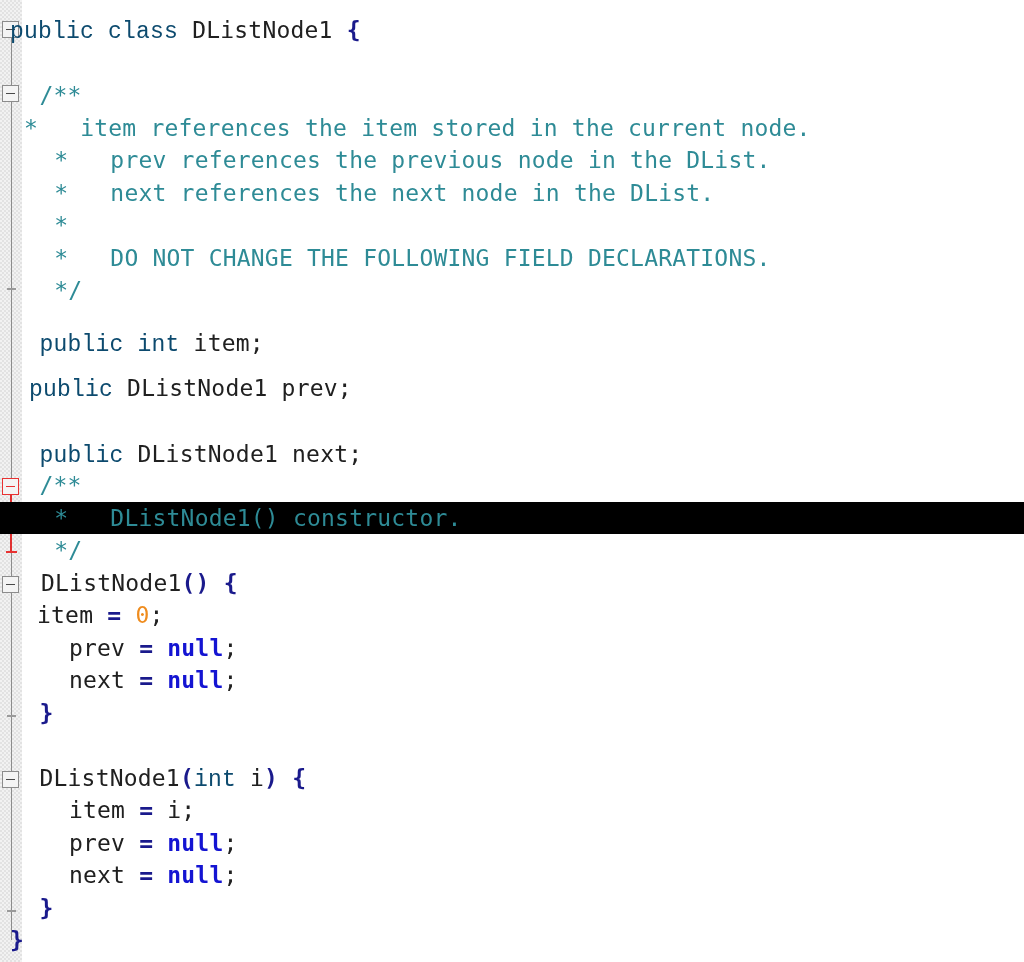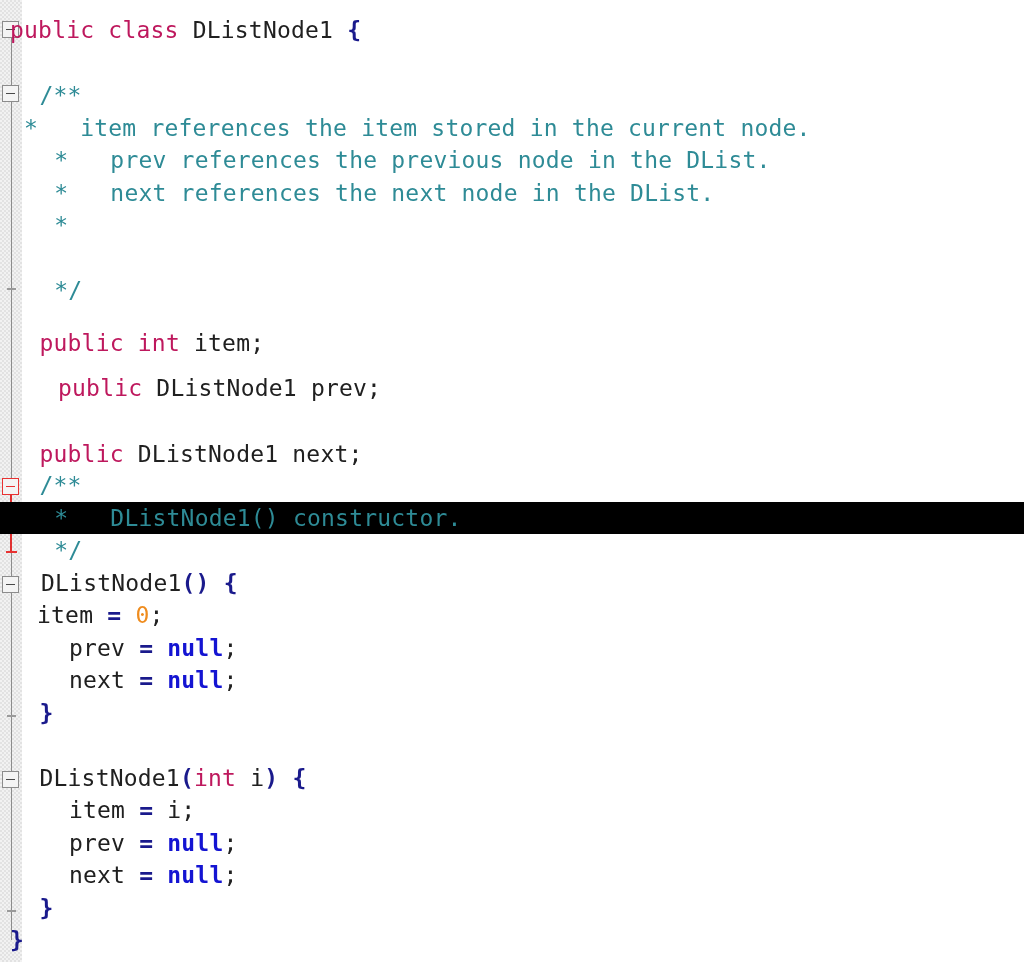--- a/index.html
+++ b/index.html
@@ -110,21 +110,21 @@
   }
   .line .txt {
     display: inline-block;
     padding-left: 10px;
   }
   .line.highlight {
     background: #000000;
   }
 
   
-  .kw   { color: #be185d; }
+  .kw   { color: #0c4a6e; font-family: Liberation Mono, monospace; }
   .cmt  { color: #2e8b96; }
   .plain{ color: #202020; }
   .op   { color: #1a1a8c; font-weight: bold; }
   .lit  { color: #1414d2; font-weight: bold; }
   .num  { color: #ef8c1e; }
 </style>
 </head>
 <body>
 
 <div id="editor">
@@ -153,24 +153,25 @@
   <div class="fold-tick" style="top:910px;"></div>
 
   <div id="code">
       <div class="line" style="top: 14px;"><span class="txt" style="padding-left: 10px;"><span class="kw">public</span><span class="plain"> </span><span class="kw">class</span><span class="plain"> </span><span class="plain">DListNode1</span><span class="plain"> </span><span class="op">{</span></span></div>
       <div class="line" style="top: 46.5px;"><span class="txt" style="padding-left: 10px;"></span></div>
       <div class="line" style="top: 79px;"><span class="txt" style="padding-left: 39.44px;"><span class="cmt">/**</span></span></div>
       <div class="line" style="top: 111.5px;"><span class="txt" style="padding-left: 24px;"><span class="cmt">*   item references the item stored in the current node.</span></span></div>
       <div class="line" style="top: 176.5px;"><span class="txt" style="padding-left: 54.16px;"><span class="cmt">*   next references the next node in the DList.</span></span></div>
       <div class="line" style="top: 144px;"><span class="txt" style="padding-left: 54.16px;"><span class="cmt">*   prev references the previous node in the DList.</span></span></div>
       <div class="line" style="top: 209px;"><span class="txt" style="padding-left: 54.16px;"><span class="cmt">*</span></span></div>
+      <div class="line" style="top: 241.5px;"><span class="txt" style="padding-left: 54.16px;"><span class="cmt">*   DO NOT CHANGE THE FOLLOWING FIELD DECLARATIONS.</span></span></div>
       <div class="line" style="top: 274px;"><span class="txt" style="padding-left: 54.16px;"><span class="cmt">*/</span></span></div>
       <div class="line" style="top: 306.5px;"><span class="txt" style="padding-left: 10px;"></span></div>
       <div class="line" style="top: 327px;"><span class="txt" style="padding-left: 39.44px;"><span class="kw">public</span><span class="plain"> </span><span class="kw">int</span><span class="plain"> </span><span class="plain">item;</span></span></div>
-      <div class="line" style="top: 371.5px;"><span class="txt" style="padding-left: 58px;"><span class="kw">public</span><span class="plain"> </span><span class="plain">DListNode1 prev;</span></span></div>
+      <div class="line" style="top: 371.5px;"><span class="txt" style="padding-left: 29px;"><span class="kw">public</span><span class="plain"> </span><span class="plain">DListNode1 prev;</span></span></div>
       <div class="line" style="top: 404px;"><span class="txt" style="padding-left: 39.44px; margin-top: 34px;"><span class="kw">public</span><span class="plain"> </span><span class="plain">DListNode1 next;</span></span></div>
       <div class="line" style="top: 436.5px;"><span class="txt" style="padding-left: 10px;"></span></div>
       <div class="line" style="top: 469px;"><span class="txt" style="padding-left: 39.44px;"><span class="cmt">/**</span></span></div>
       <div class="line highlight" style="top: 501.5px;"><span class="txt" style="padding-left: 54.16px;"><span class="cmt">*   DListNode1() constructor.</span></span></div>
       <div class="line" style="top: 534px;"><span class="txt" style="padding-left: 54.16px;"><span class="cmt">*/</span></span></div>
       <div class="line" style="top: 566.5px;"><span class="txt" style="padding-left: 41px;"><span class="plain">DListNode1</span><span class="op">()</span><span class="plain"> </span><span class="op">{</span></span></div>
       <div class="line" style="top: 599px;"><span class="txt" style="padding-left: 37px;"><span class="plain">item </span><span class="op">=</span><span class="plain"> </span><span class="num">0</span><span class="plain">;</span></span></div>
       <div class="line" style="top: 631.5px;"><span class="txt" style="padding-left: 68.88px;"><span class="plain">prev </span><span class="op">=</span><span class="plain"> </span><span class="lit">null</span><span class="plain">;</span></span></div>
       <div class="line" style="top: 664px;"><span class="txt" style="padding-left: 68.88px;"><span class="plain">next </span><span class="op">=</span><span class="plain"> </span><span class="lit">null</span><span class="plain">;</span></span></div>
       <div class="line" style="top: 696.5px;"><span class="txt" style="padding-left: 39.44px;"><span class="op">}</span></span></div>

